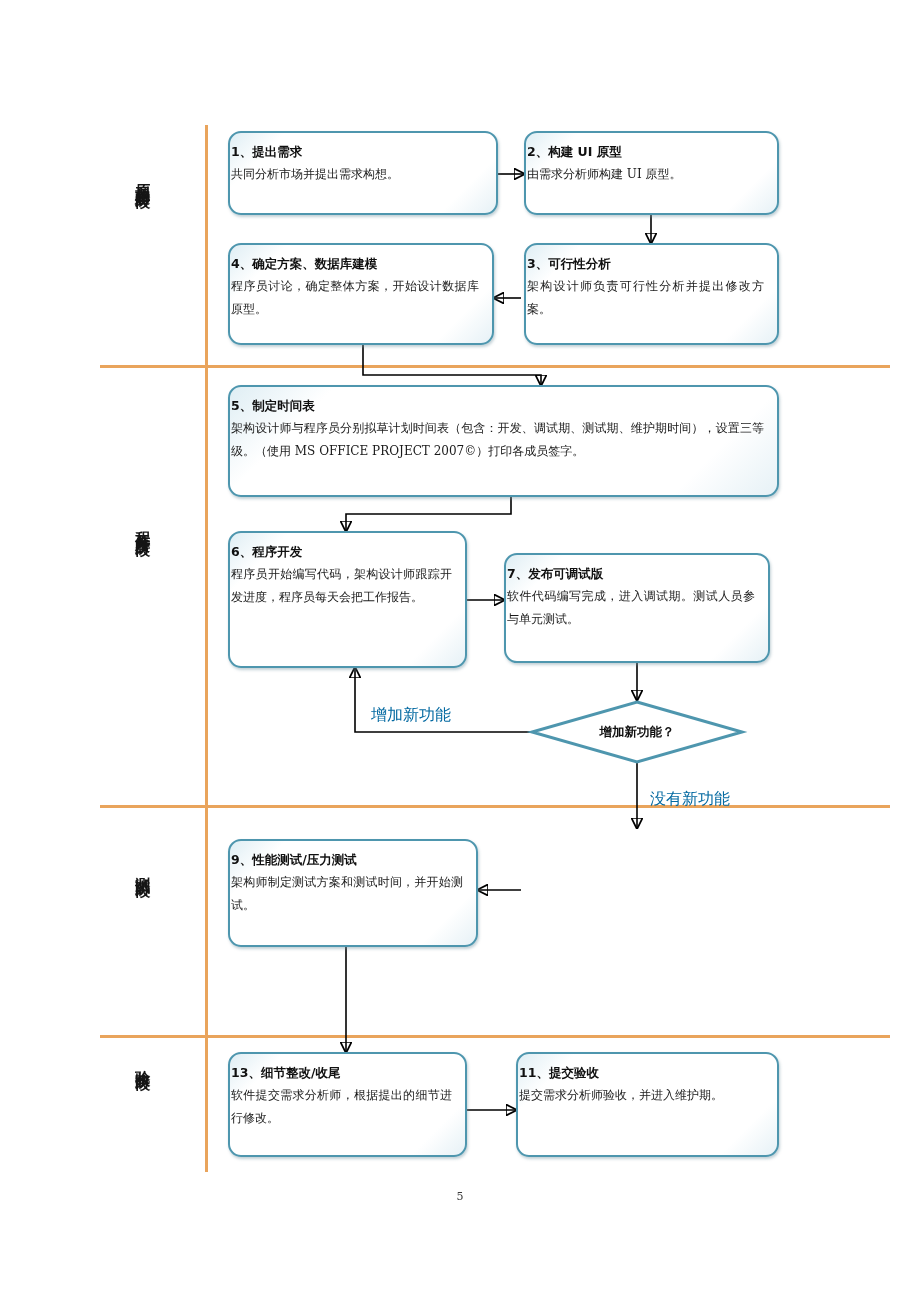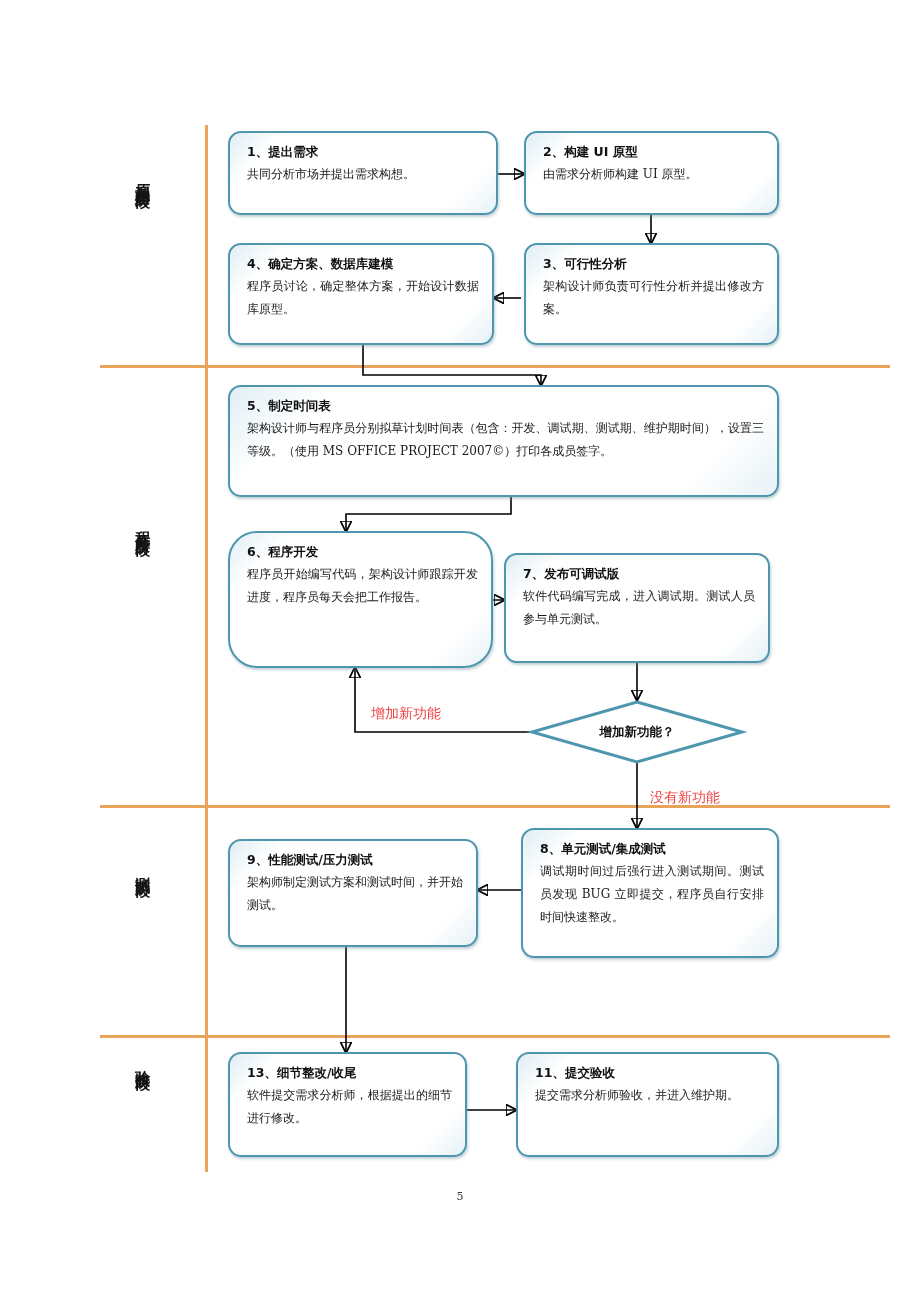--- a/index.html
+++ b/index.html
@@ -46,21 +46,21 @@
 
   
   .node{
     position:absolute;
     box-sizing:border-box;
     border:2px solid #4E96AE;
     border-radius:13px;
     background:
       linear-gradient(135deg,#dfeef4 0%,#ffffff 16%,#ffffff 84%,#e6f1f6 100%);
     box-shadow:1px 2px 3px rgba(120,150,165,0.45);
-    padding:9px 13px 6px 17px;
+    padding:9px 13px 6px 1px;
     overflow:hidden;
   }
   .node .title{
     font-size:12.5px;
     font-weight:700;
     color:#101010;
     line-height:1.55;
     margin-bottom:2px;
     white-space:nowrap;
   }
@@ -87,22 +87,22 @@
     pointer-events:none;
   }
 
   
   .conn{position:absolute;left:0;top:0;width:920px;height:1302px;overflow:visible;pointer-events:none;}
   .conn path,.conn line{stroke:#000;stroke-width:1.6px;fill:none;}
 
   .edge-label{
     position:absolute;
     font-family:Liberation Serif, serif;
-    font-size:14px;
-    color:#ef4444;
+    font-size:16px;
+    color:#0369a1;
     white-space:nowrap;
   }
 
   .page-number{
     position:absolute;
     left:0;right:0;
     text-align:center;
     font-family:"DejaVu Serif","Liberation Serif",serif;
     font-size:11px;
     color:#3a3a3a;
@@ -173,34 +173,30 @@
   <div class="node" style="left:228px;top:243px;width:266px;height:102px;">
     <div class="title">4、确定方案、数据库建模</div>
     <div class="body">程序员讨论，确定整体方案，开始设计数据库原型。</div>
   </div>
 
   <div class="node" style="left:228px;top:385px;width:551px;height:112px;">
     <div class="title">5、制定时间表</div>
     <div class="body">架构设计师与程序员分别拟草计划时间表（包含：开发、调试期、测试期、维护期时间），设置三等级。（使用 MS OFFICE PROJECT 2007©）打印各成员签字。</div>
   </div>
 
-  <div class="node" style="left:228px;top:531px;width:265px;height:137px;border-radius:29px;">
+  <div class="node" style="left:228px;top:531px;width:239px;height:137px;">
     <div class="title">6、程序开发</div>
     <div class="body">程序员开始编写代码，架构设计师跟踪开发进度，程序员每天会把工作报告。</div>
   </div>
 
   <div class="node" style="left:504px;top:553px;width:266px;height:110px;">
     <div class="title">7、发布可调试版</div>
     <div class="body">软件代码编写完成，进入调试期。测试人员参与单元测试。</div>
   </div>
 
-  <div class="node" style="left:521px;top:828px;width:258px;height:130px;">
-    <div class="title">8、单元测试/集成测试</div>
-    <div class="body">调试期时间过后强行进入测试期间。测试员发现 BUG 立即提交，程序员自行安排时间快速整改。</div>
-  </div>
 
   <div class="node" style="left:228px;top:839px;width:250px;height:108px;">
     <div class="title">9、性能测试/压力测试</div>
     <div class="body">架构师制定测试方案和测试时间，并开始测试。</div>
   </div>
 
   <div class="node" style="left:228px;top:1052px;width:239px;height:105px;">
     <div class="title">13、细节整改/收尾</div>
     <div class="body">软件提交需求分析师，根据提出的细节进行修改。</div>
   </div>

